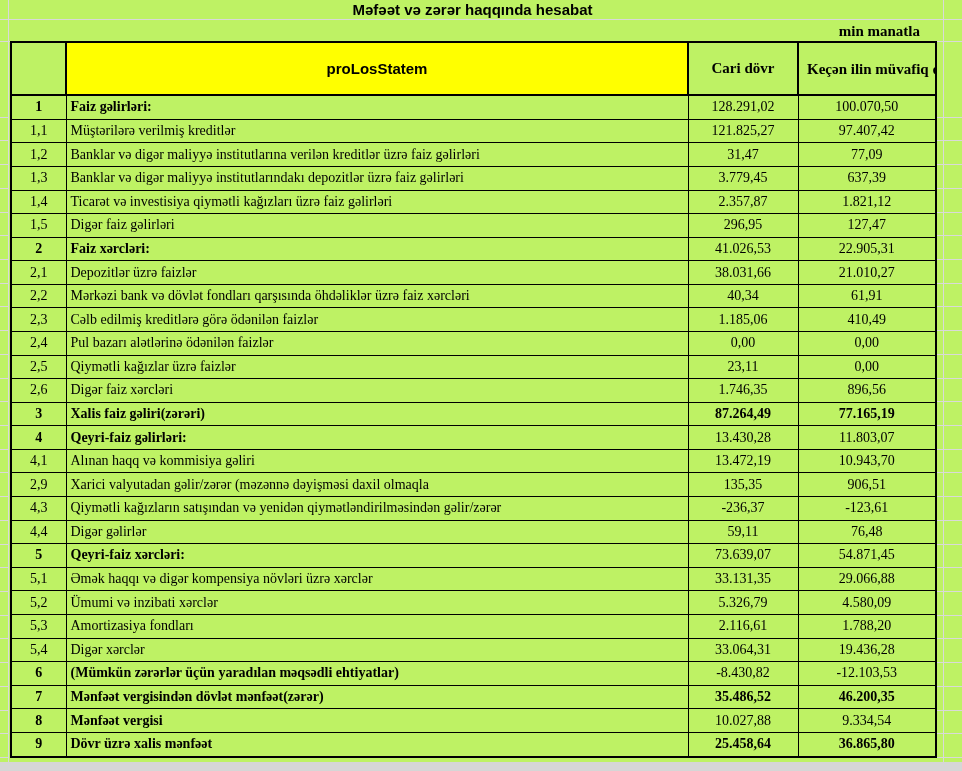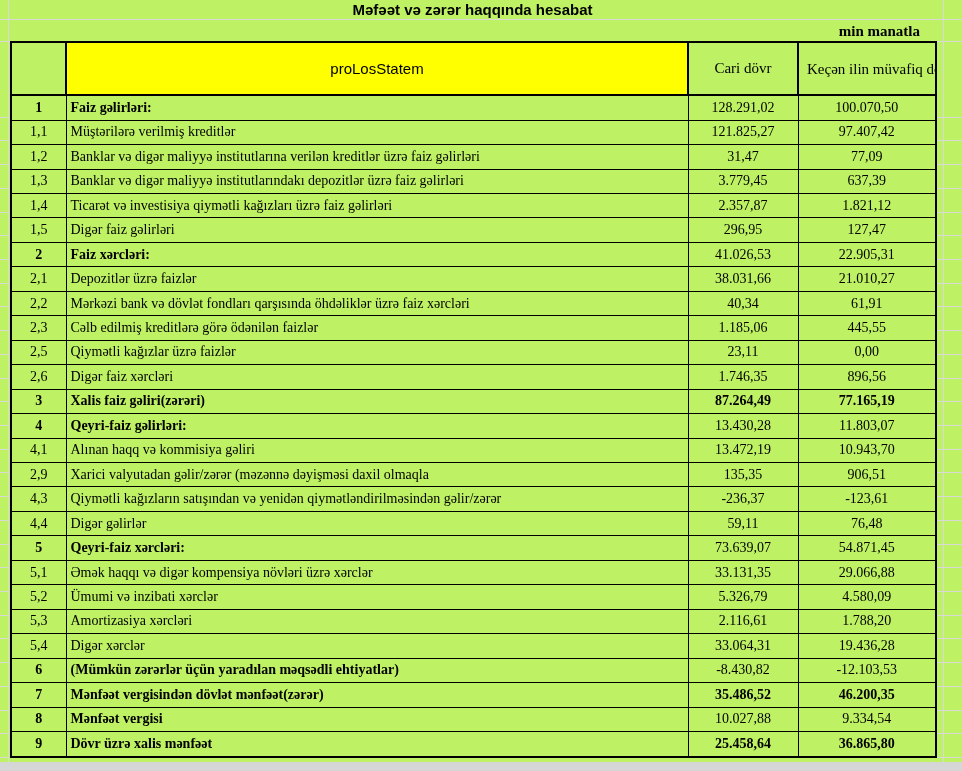--- a/index.html
+++ b/index.html
@@ -36,21 +36,21 @@
     position:absolute; left:10px; top:41px;
     width:925px; height:717px;
     border-collapse:collapse; table-layout:fixed;
     font-size:14px; border:2px solid #000;
   }
   table.report td {
     border:1px solid #000; padding:0 4px;
     overflow:hidden; white-space:nowrap; vertical-align:middle;
   }
   thead.hdr td {
-    border:2px solid #000; font-weight:normal; font-size:15px;
+    border:2px solid #000; font-weight:bold; font-size:15px;
     text-align:center; padding:0 8px;
   }
   thead.hdr tr { height:53px; }
   td.h-statement {
     background:#ffff00; font-family:"Liberation Sans", sans-serif;
     font-weight:normal; font-size:15px;
   }
   td.h-prev { white-space:normal; line-height:20px; }
   td.c-no    { text-align:center; padding:0 2px; border-right-width:2px; }
   td.c-label { text-align:left; padding-left:3px; border-right-width:2px;margin-left:19px; }
@@ -144,21 +144,27 @@
         <tr>
           <td class="c-no">2,2</td>
           <td class="c-label">Mərkəzi bank və dövlət fondları qarşısında öhdəliklər üzrə faiz xərcləri</td>
           <td class="c-val">40,34</td>
           <td class="c-val">61,91</td>
         </tr>
         <tr>
           <td class="c-no">2,3</td>
           <td class="c-label">Cəlb edilmiş kreditlərə görə ödənilən faizlər</td>
           <td class="c-val">1.185,06</td>
-          <td class="c-val">445,55</td>
+          <td class="c-val">410,49</td>
+        </tr>
+        <tr>
+          <td class="c-no">2,4</td>
+          <td class="c-label">Pul bazarı alətlərinə ödənilən faizlər</td>
+          <td class="c-val">0,00</td>
+          <td class="c-val">0,00</td>
         </tr>
         <tr>
           <td class="c-no">2,5</td>
           <td class="c-label">Qiymətli kağızlar üzrə faizlər</td>
           <td class="c-val">23,11</td>
           <td class="c-val">0,00</td>
         </tr>
         <tr>
           <td class="c-no">2,6</td>
           <td class="c-label">Digər faiz xərcləri</td>
@@ -214,21 +220,21 @@
           <td class="c-val">29.066,88</td>
         </tr>
         <tr>
           <td class="c-no">5,2</td>
           <td class="c-label">Ümumi və inzibati xərclər</td>
           <td class="c-val">5.326,79</td>
           <td class="c-val">4.580,09</td>
         </tr>
         <tr>
           <td class="c-no">5,3</td>
-          <td class="c-label">Amortizasiya xərcləri</td>
+          <td class="c-label">Amortizasiya fondları</td>
           <td class="c-val">2.116,61</td>
           <td class="c-val">1.788,20</td>
         </tr>
         <tr>
           <td class="c-no">5,4</td>
           <td class="c-label">Digər xərclər</td>
           <td class="c-val">33.064,31</td>
           <td class="c-val">19.436,28</td>
         </tr>
         <tr>

